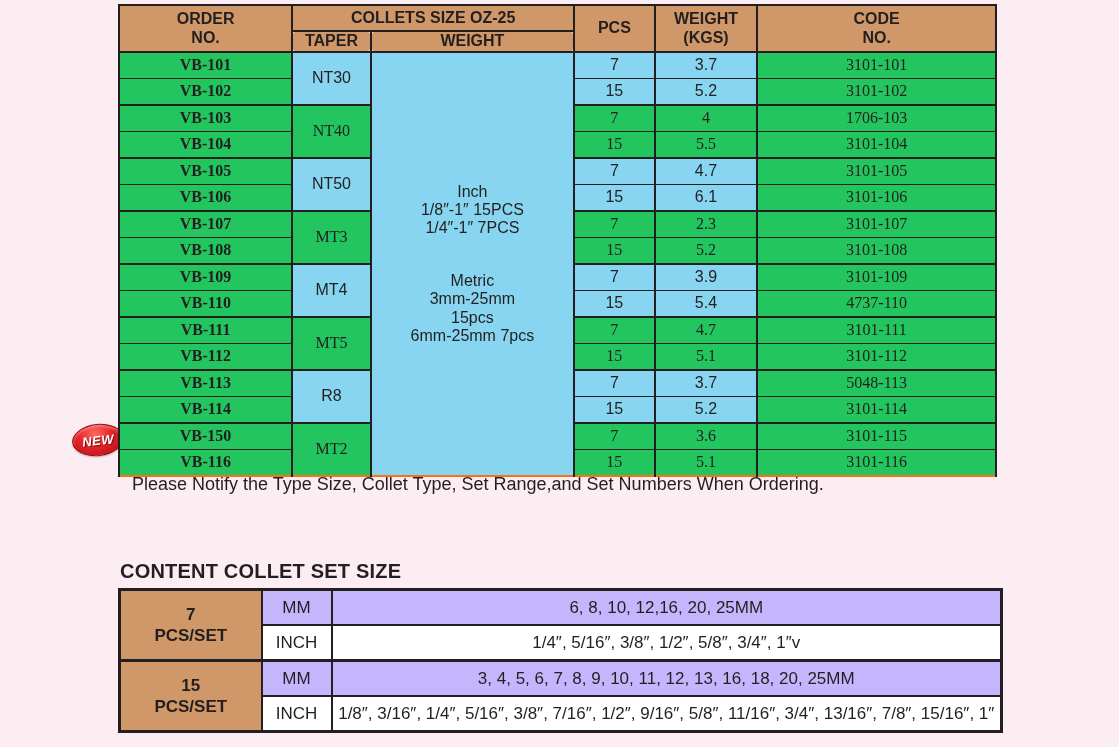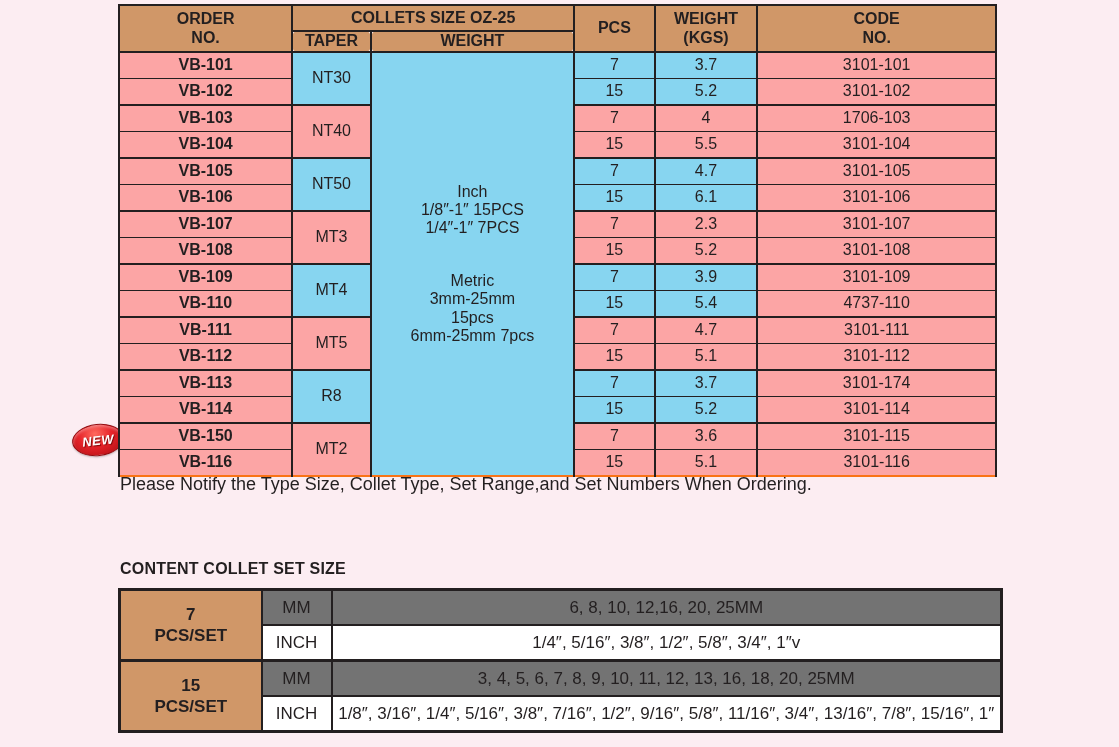--- a/index.html
+++ b/index.html
@@ -20,41 +20,41 @@
     font-size:16px;line-height:1.15;overflow:hidden;
   }
   .main-table th{
     background:#d09768;font-weight:bold;
     border-top-width:2px;border-bottom-width:2px;
   }
   .main-table thead tr:first-child th{height:24px;}
   .main-table thead tr:last-child th{height:19px;border-radius:6px;}
   .main-table td{height:25px;}
   .main-table tr.group-start td{border-top-width:2px;}
-  .tan{background:#fca5a5;}
+  .tan{background:#22c55e;font-family:Liberation Serif, serif;}
   .blue{background:#87d5f0;}
   td.order-cell{font-weight:bold;}
   td.collets-cell{font-weight:normal;}
   td.collets-cell .gap{height:34px;}
   
-  .notice{position:absolute;left:120px;top:474px;font-size:18px;}
-  
-  .section-title{position:absolute;left:120px;top:560px;font-size:16px;font-weight:bold;letter-spacing:.2px;}
+  .notice{position:absolute;left:132px;top:474px;font-size:18px;}
+  
+  .section-title{position:absolute;left:120px;top:560px;font-size:20px;font-weight:bold;letter-spacing:.2px;}
   .content-table{
     position:absolute;left:118px;top:588px;width:882px;
     border-collapse:collapse;table-layout:fixed;
     border:3px solid #231f20;
   }
   .content-table td{
     border:2px solid #231f20;text-align:center;vertical-align:middle;
     padding:0;font-size:17px;height:33px;overflow:hidden;
   }
   .content-table tr.set-start td{border-top-width:3px;}
   td.set-label{background:#d09768;font-weight:bold;line-height:1.25;}
-  .green{background:#737373;}
+  .green{background:#c4b5fd;}
   .white{background:#ffffff;}
   
   .new-badge{
     position:absolute;left:72px;top:424px;width:50px;height:30px;
     border-radius:50%;
     background:radial-gradient(ellipse at 45% 28%, #ff6a5e 0%, #e6242a 42%, #c3151b 75%, #a50d12 100%);
     border:1px solid #930c10;
     display:flex;align-items:center;justify-content:center;
     transform:rotate(-6deg);
     box-shadow:0 1px 2px rgba(0,0,0,.25), inset 0 2px 3px rgba(255,255,255,.35);
@@ -189,21 +189,21 @@
         <td class="tan order-cell">VB-112</td>
         <td class="tan">15</td>
         <td class="tan">5.1</td>
         <td class="tan">3101-112</td>
       </tr>
       <tr class="group-start">
         <td class="tan order-cell">VB-113</td>
         <td class="blue" rowspan="2">R8</td>
         <td class="blue">7</td>
         <td class="blue">3.7</td>
-        <td class="tan">3101-174</td>
+        <td class="tan">5048-113</td>
       </tr>
       <tr>
         <td class="tan order-cell">VB-114</td>
         <td class="blue">15</td>
         <td class="blue">5.2</td>
         <td class="tan">3101-114</td>
       </tr>
       <tr class="group-start">
         <td class="tan order-cell">VB-150</td>
         <td class="tan" rowspan="2">MT2</td>

